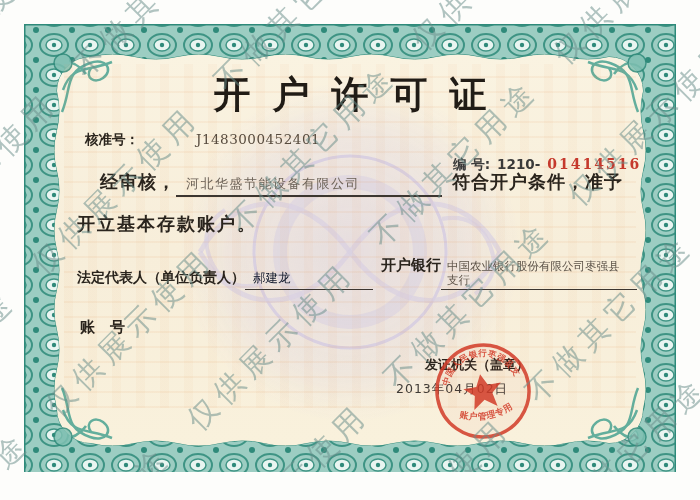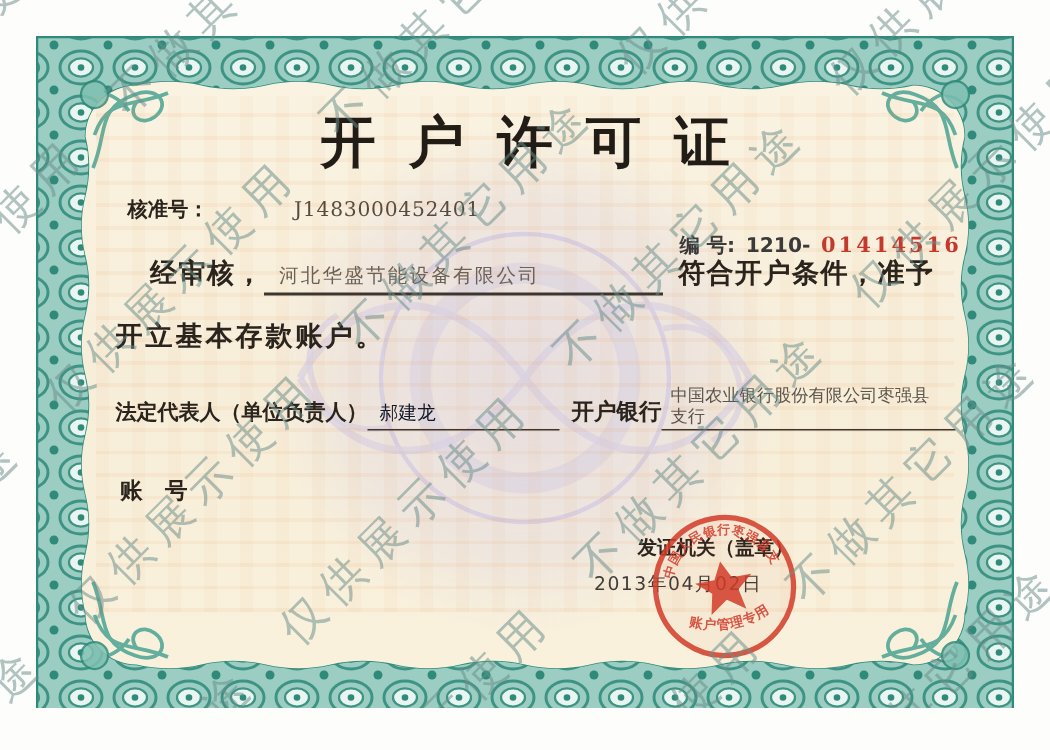--- a/index.html
+++ b/index.html
@@ -32,21 +32,21 @@
            padding:0 4px 2px 10px;white-space:nowrap;color:#6b6156;
            font-family:"DejaVu Serif","Liberation Serif",serif;}
   .cond{margin-left:10px;}
   .line2{left:77px;top:212px;}
   .line2 .big{letter-spacing:2px;}
   .line3{left:77px;top:256px;width:560px;align-items:flex-end;}
   .grp{display:flex;align-items:baseline;}
   .rep-lbl{font-size:14px;}
   .rep-name{width:118px;border-bottom:1.5px solid #3c3630;font-size:12.5px;color:#0f172a;
             padding:0 2px 2px 8px;font-family:"DejaVu Serif","Liberation Serif",serif;}
-  .bank-grp{margin-left:8px;align-items:flex-end;}
+  .bank-grp{margin-left:8px;}
   .bank-lbl{font-size:15px;padding-bottom:3px;}
   .bank-val{width:190px;border-bottom:1.5px solid #3c3630;font-size:11.5px;line-height:14px;
             color:#5d5348;padding:0 0 2px 6px;font-family:"DejaVu Serif","Liberation Serif",serif;}
   .bank-val span{display:block;}
   .line4{left:80px;top:318px;text-align:right;}
   .acct-lbl{font-size:15px;}
   .acct-val{width:228px;border-bottom:1.5px solid #3c3630;font-size:13.5px;letter-spacing:1.5px;
             color:#50453a;padding:0 4px 2px 10px;font-family:"DejaVu Serif","Liberation Serif",serif;}
   .issuer{position:absolute;left:425px;top:356px;font-size:13px;font-weight:700;color:#2a241d;}
   .issue-date{position:absolute;left:396px;top:381px;font-size:12.5px;color:#3f3b36;letter-spacing:1px;}

